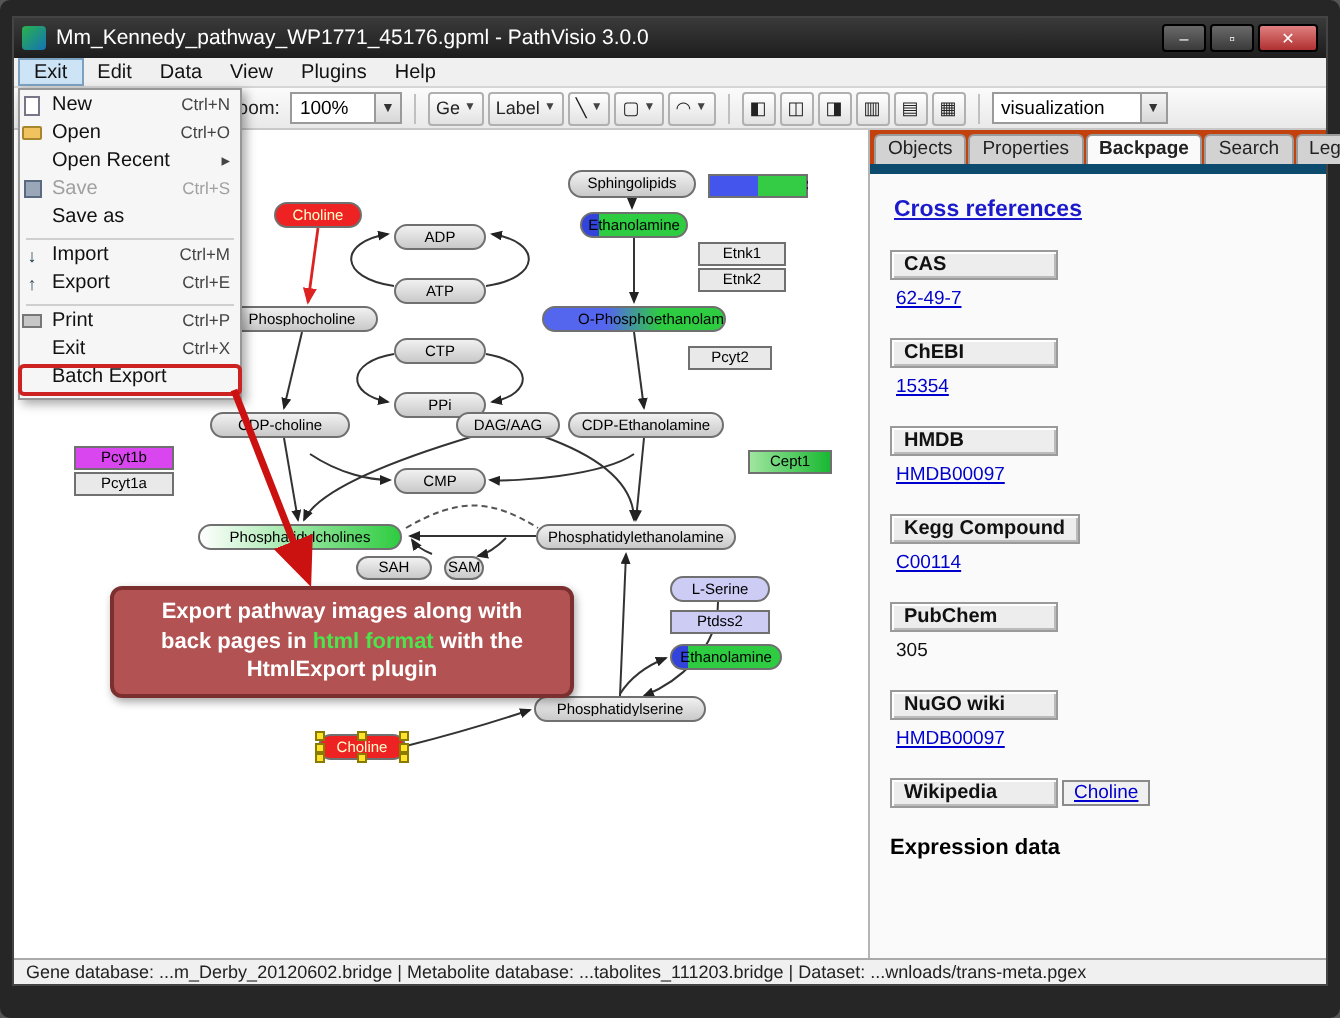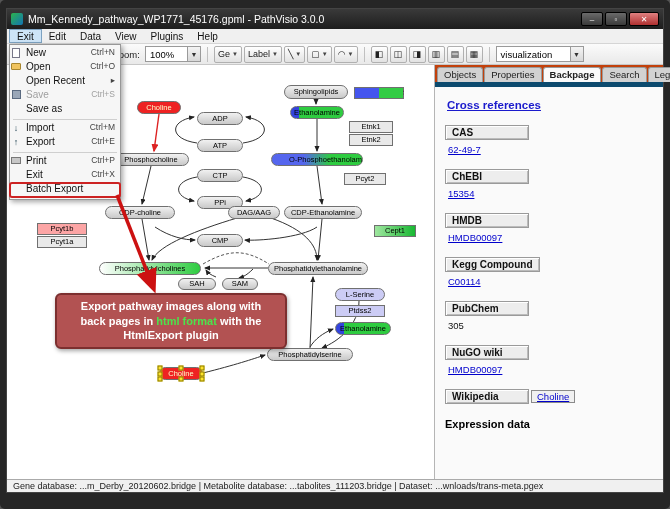--- a/index.html
+++ b/index.html
@@ -205,39 +205,39 @@
             </div>
             <div class="node oval" style="left: 221px; top: 141px; width: 52px; height: 13px;">
               <span class="nlabel">DAG/AAG</span>
             </div>
             <div class="node oval" style="left: 277px; top: 141px; width: 78px; height: 13px;">
               <span class="nlabel">CDP-Ethanolamine</span>
             </div>
             <div class="node box" style="left: 367px; top: 160px; width: 42px; height: 12px; background: linear-gradient(90deg, rgb(159, 230, 159), rgb(24, 184, 50));">
               <span class="nlabel">Cept1</span>
             </div>
-            <div class="node box" style="left: 30px; top: 158px; width: 50px; height: 12px; background: #fca5a5;">
+            <div class="node box" style="left: 30px; top: 158px; width: 50px; height: 12px; background: #d946ef;">
               <span class="nlabel">Pcyt1b</span>
             </div>
             <div class="node box" style="left: 30px; top: 171px; width: 50px; height: 12px; background: rgb(233, 233, 233);">
               <span class="nlabel">Pcyt1a</span>
             </div>
             <div class="node oval" style="left: 190px; top: 169px; width: 46px; height: 13px;">
               <span class="nlabel">CMP</span>
             </div>
             <div class="node oval" style="left: 92px; top: 197px; width: 102px; height: 13px; background: linear-gradient(90deg, rgb(255, 255, 255), rgb(46, 204, 64));">
               <span class="nlabel">Phosphatidylcholines</span>
             </div>
             <div class="node oval" style="left: 261px; top: 197px; width: 100px; height: 13px;">
               <span class="nlabel">Phosphatidylethanolamine</span>
             </div>
             <div class="node oval" style="left: 171px; top: 213px; width: 38px; height: 12px;">
               <span class="nlabel">SAH</span>
             </div>
-            <div class="node oval" style="left: 215px; top: 213px; width: 36px; height: 12px;">
+            <div class="node oval" style="left: 215px; top: 213px; width: 20px; height: 12px;">
               <span class="nlabel">SAM</span>
             </div>
             <div class="node oval" style="left: 328px; top: 223px; width: 50px; height: 13px; background: rgb(204, 204, 245);">
               <span class="nlabel">L-Serine</span>
             </div>
             <div class="node box" style="left: 328px; top: 240px; width: 50px; height: 12px; background: rgb(204, 204, 245); align-items: center;">
               <span class="nlabel">Ptdss2</span>
             </div>
             <div class="node oval" style="left: 328px; top: 257px; width: 56px; height: 13px; background: linear-gradient(90deg, rgb(51, 68, 221) 15%, rgb(46, 204, 64) 15%);">
               <span class="nlabel">Ethanolamine</span>

